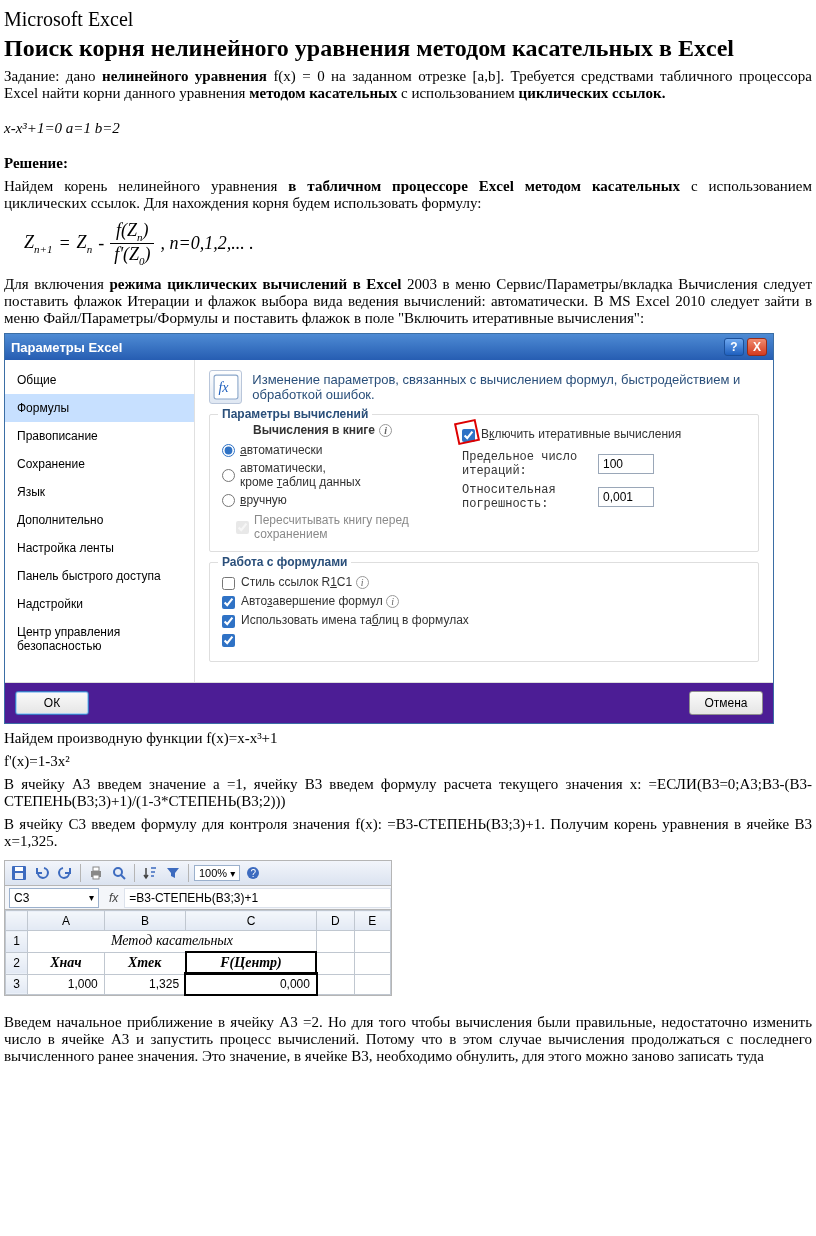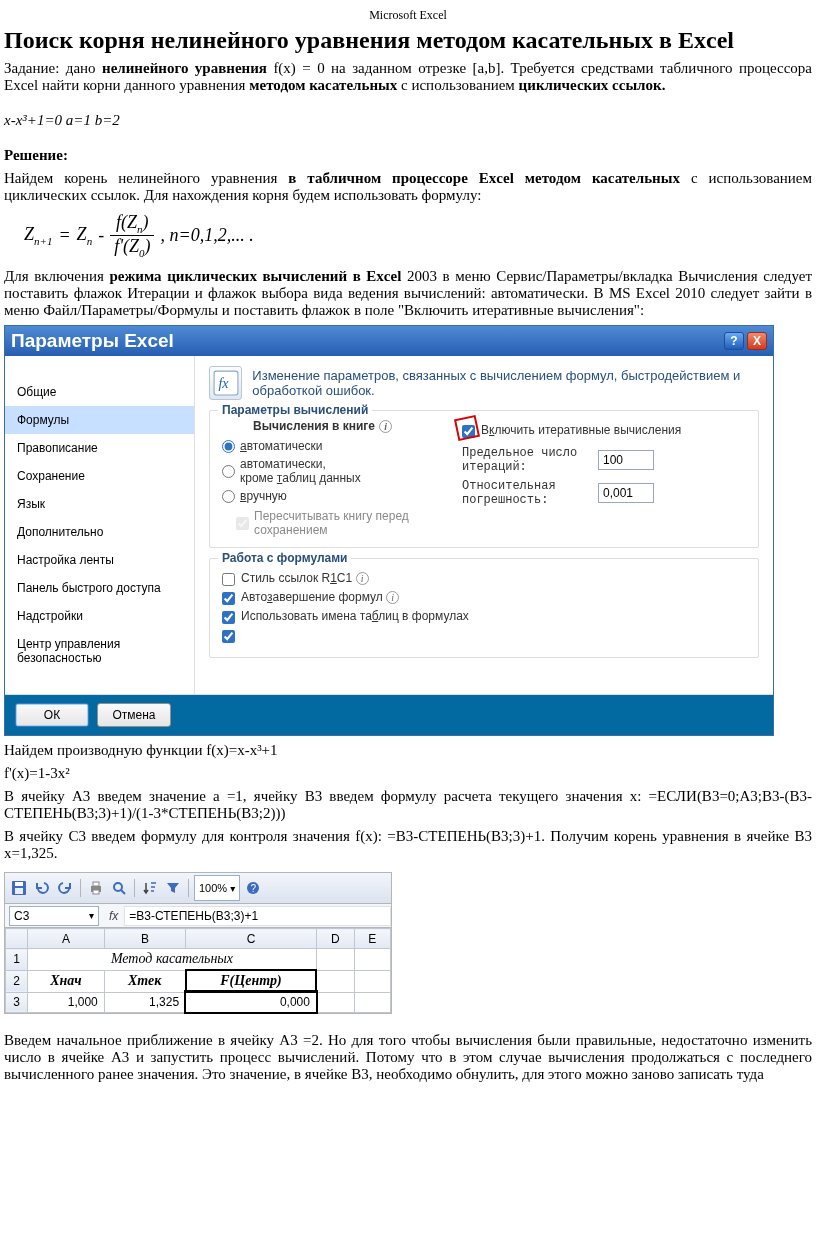--- a/index.html
+++ b/index.html
@@ -5,21 +5,21 @@
     * { box-sizing: border-box; margin: 0; padding: 0; }
     body {
       font-family: "Times New Roman", Times, serif;
       font-size: 15px;
       color: #000;
       background: #fff;
       width: 816px;
       padding: 8px 4px;
       text-align: justify;
     }
-    .ms-excel { text-align: center; font-size: 12px; }
+    .ms-excel { text-align: left; font-size: 20px; }
     h1 { font-size: 24px; font-weight: bold; margin: 4px 0 6px; text-align: left; }
     .bold { font-weight: bold; }
     .eq-block { margin: 18px 0; font-style: italic; font-family: "Times New Roman", serif; }
     .solution-label { font-weight: bold; margin-top: 18px; margin-bottom: 6px; text-align: left; }
     .para { margin: 6px 0; }
     .formula-img { margin: 8px 0 10px 20px; }
     .formula-main { font-family: "Times New Roman", serif; font-style: italic; font-size: 18px; display: inline-flex; align-items: center; gap: 6px; }
     .frac { display: inline-flex; flex-direction: column; align-items: center; font-style: italic; }
     .frac .num, .frac .den { padding: 0 4px; }
     .frac .bar { width: 100%; height: 1px; background: #000; }
@@ -35,39 +35,39 @@
       background: #f4f4f4;
     }
     .titlebar {
       background: linear-gradient(#4e8bd4, #265db2);
       color: #fff;
       padding: 4px 6px;
       display: flex;
       align-items: center;
       justify-content: space-between;
     }
-    .titlebar .title-text { font-weight: bold; font-size: 19px; }
+    .titlebar .title-text { font-weight: bold; font-size: 13px; }
     .titlebar .win-btns { display: flex; gap: 3px; }
     .win-btn {
       width: 20px; height: 18px;
       background: linear-gradient(#6ea8f0, #1e5fbe);
       border: 1px solid #1b4f99;
       border-radius: 3px;
       color: #fff;
       font-size: 12px; font-weight: bold;
       display: flex; align-items: center; justify-content: center;
       cursor: pointer;
     }
     .win-btn.close { background: linear-gradient(#f08a6e, #d43b1f); border-color: #9a2b16; }
     .dialog-body { display: flex; background: #fff; }
     .dlg-sidebar {
       width: 190px;
       background: #fff;
       border-right: 1px solid #e0e0e0;
-      padding: 22px 0;
+      padding: 6px 0;
     }
     .dlg-sidebar .item {
       padding: 7px 12px;
       cursor: pointer;
       font-size: 12px;
       text-align: left;
     }
     .dlg-sidebar .item.selected { background: #c7e0ff; }
     .dlg-content {
       flex: 1;
@@ -129,25 +129,25 @@
     .chk-row input[type="checkbox"] { accent-color: #2f72c5; margin-top: 2px; }
     .info-i {
       display: inline-flex;
       width: 13px; height: 13px;
       border: 1px solid #999; border-radius: 50%;
       align-items: center; justify-content: center;
       font-size: 10px; color: #666; font-style: italic;
       font-family: serif;
     }
     .dialog-footer {
-      background: #0369a1;
+      background: #4c1d95;
       border-top: 1px solid #ddd;
       padding: 8px 10px;
       display: flex;
-      justify-content: flex-start;
+      justify-content: space-between;
       gap: 8px;
     }
     .btn {
       min-width: 74px; height: 24px;
       background: linear-gradient(#fafafa, #e5e5e5);
       border: 1px solid #8f8f8f;
       border-radius: 3px;
       font-size: 12px;
       cursor: pointer;
     }
@@ -164,21 +164,21 @@
     .tb-ico {
       width: 20px; height: 20px;
       display: inline-flex; align-items: center; justify-content: center;
       cursor: pointer;
     }
     .tb-ico svg { width: 16px; height: 16px; }
     .tb-sep { width: 1px; height: 18px; background: #b5b5b5; margin: 0 2px; }
     .zoom-box {
       display: inline-flex; align-items: center;
       border: 1px solid #9bb0cc; background: #fff;
-      height: 26px; font-size: 11px;
+      height: 16px; font-size: 11px;
       padding: 0 4px;
     }
     .zoom-box .chev { margin-left: 3px; font-size: 10px; }
     .formula-bar {
       display: flex; align-items: center;
       border-bottom: 1px solid #b5b5b5;
       background: #f4f6fa;
       height: 24px;
     }
     .name-box {

